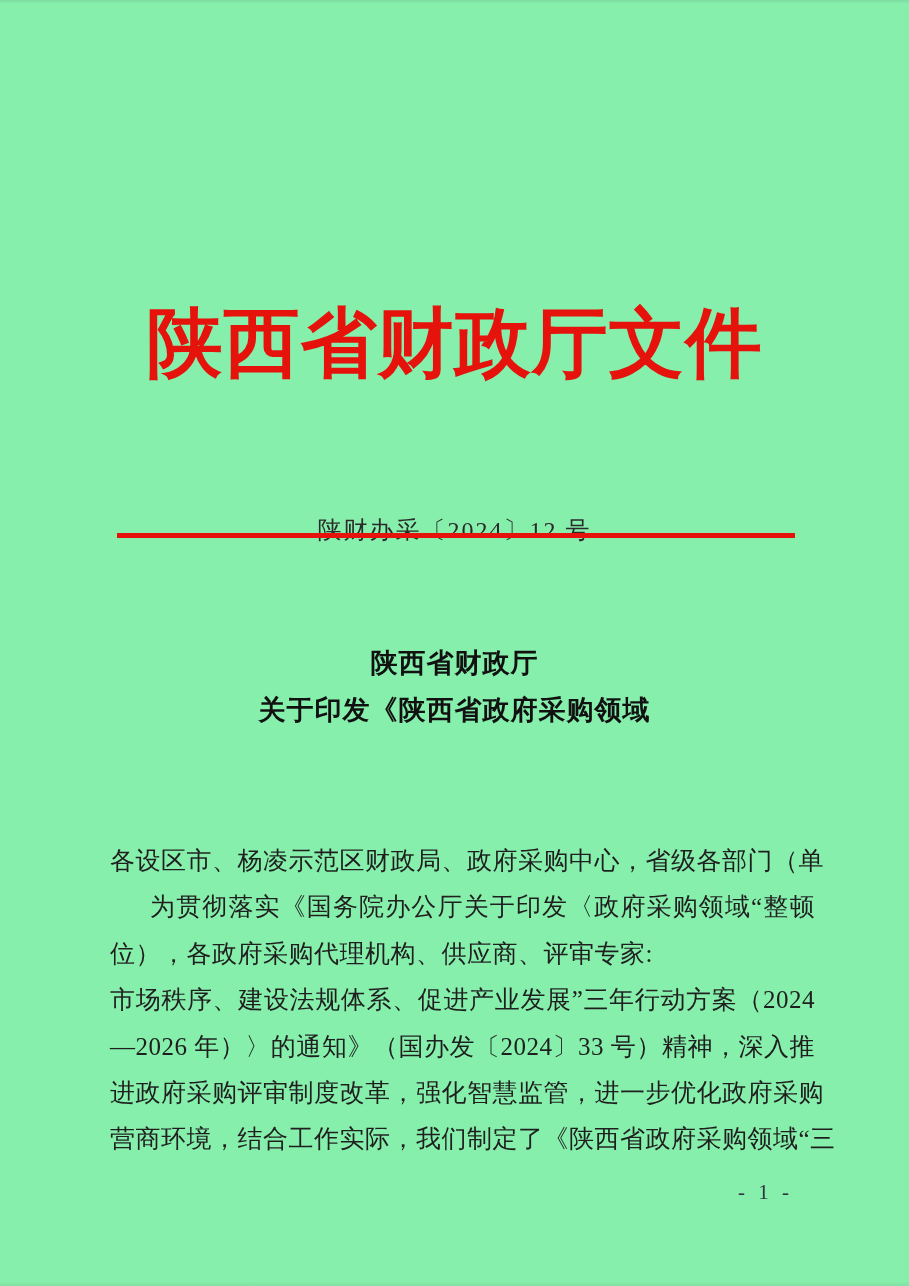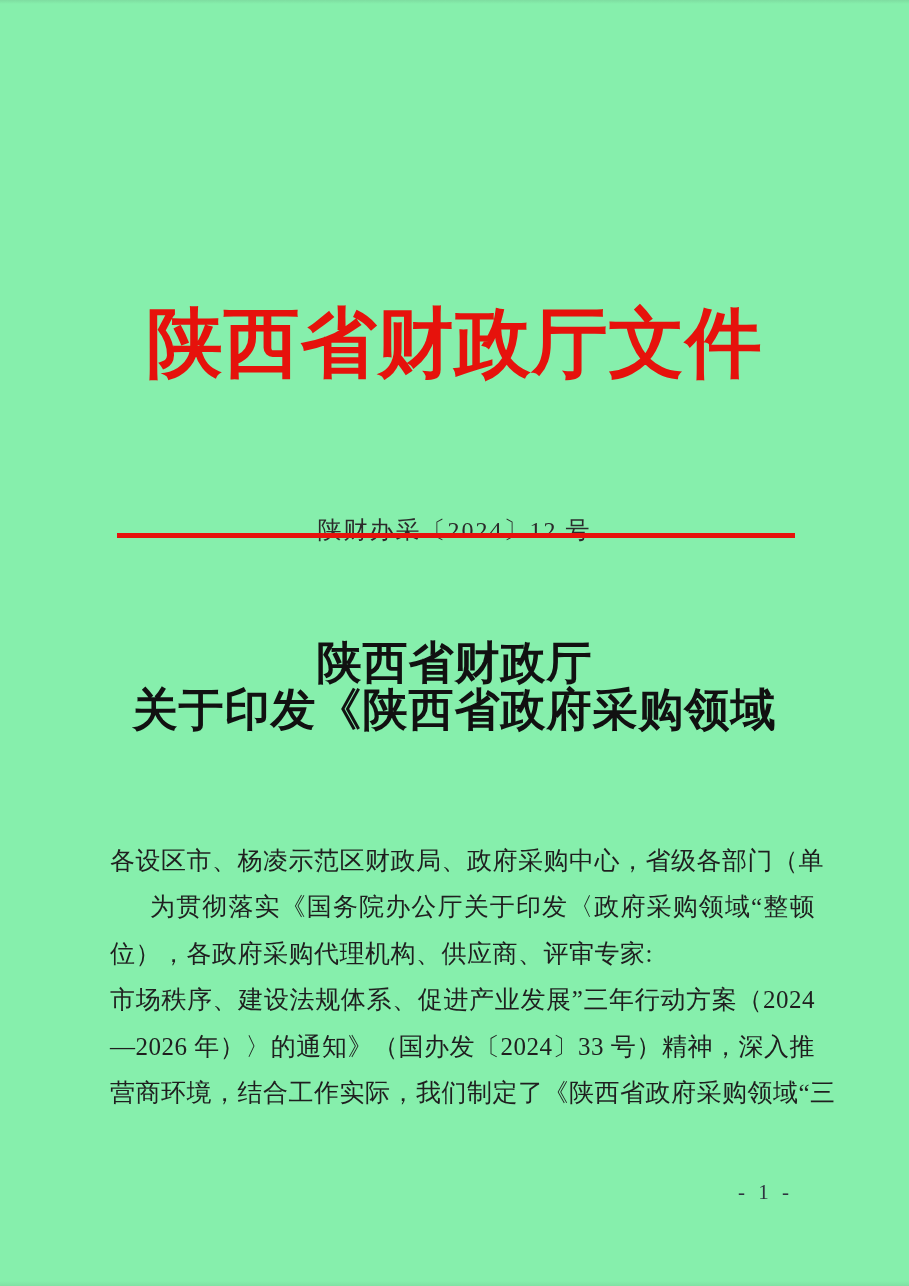--- a/index.html
+++ b/index.html
@@ -61,21 +61,21 @@
     height: 5px;
   }
 
   .doc-title {
     position: absolute;
     top: 640px;
     left: 0;
     width: 100%;
     text-align: center;
     font-weight: bold;
-    font-size: 45px;
+    font-size: 27px;
     line-height: 47px;
     color: #111111;
     letter-spacing: 1px;
   }
 
   .doc-body {
     position: absolute;
     top: 838px;
     left: 110px;
     width: 705px;
@@ -125,20 +125,21 @@
     <div>陕西省财政厅</div>
     <div>关于印发《陕西省政府采购领域</div>
   </div>
 
   <div class="doc-body">
     <div class="bline">各设区市、杨凌示范区财政局、政府采购中心，省级各部门（单</div>
     <div class="bline indent">为贯彻落实《国务院办公厅关于印发〈政府采购领域“整顿</div>
     <div class="bline para-end">位），各政府采购代理机构、供应商、评审专家:</div>
     <div class="bline">市场秩序、建设法规体系、促进产业发展”三年行动方案（2024</div>
     <div class="bline">—2026 年）〉的通知》（国办发〔2024〕33 号）精神，深入推</div>
+    <div class="bline">进政府采购评审制度改革，强化智慧监管，进一步优化政府采购</div>
     <div class="bline">营商环境，结合工作实际，我们制定了《陕西省政府采购领域“三</div>
   </div>
 
   <div class="page-number">- 1 -</div>
 
   <div class="scan-edge-bottom"></div>
 
 </div>
 
 </body></html>

